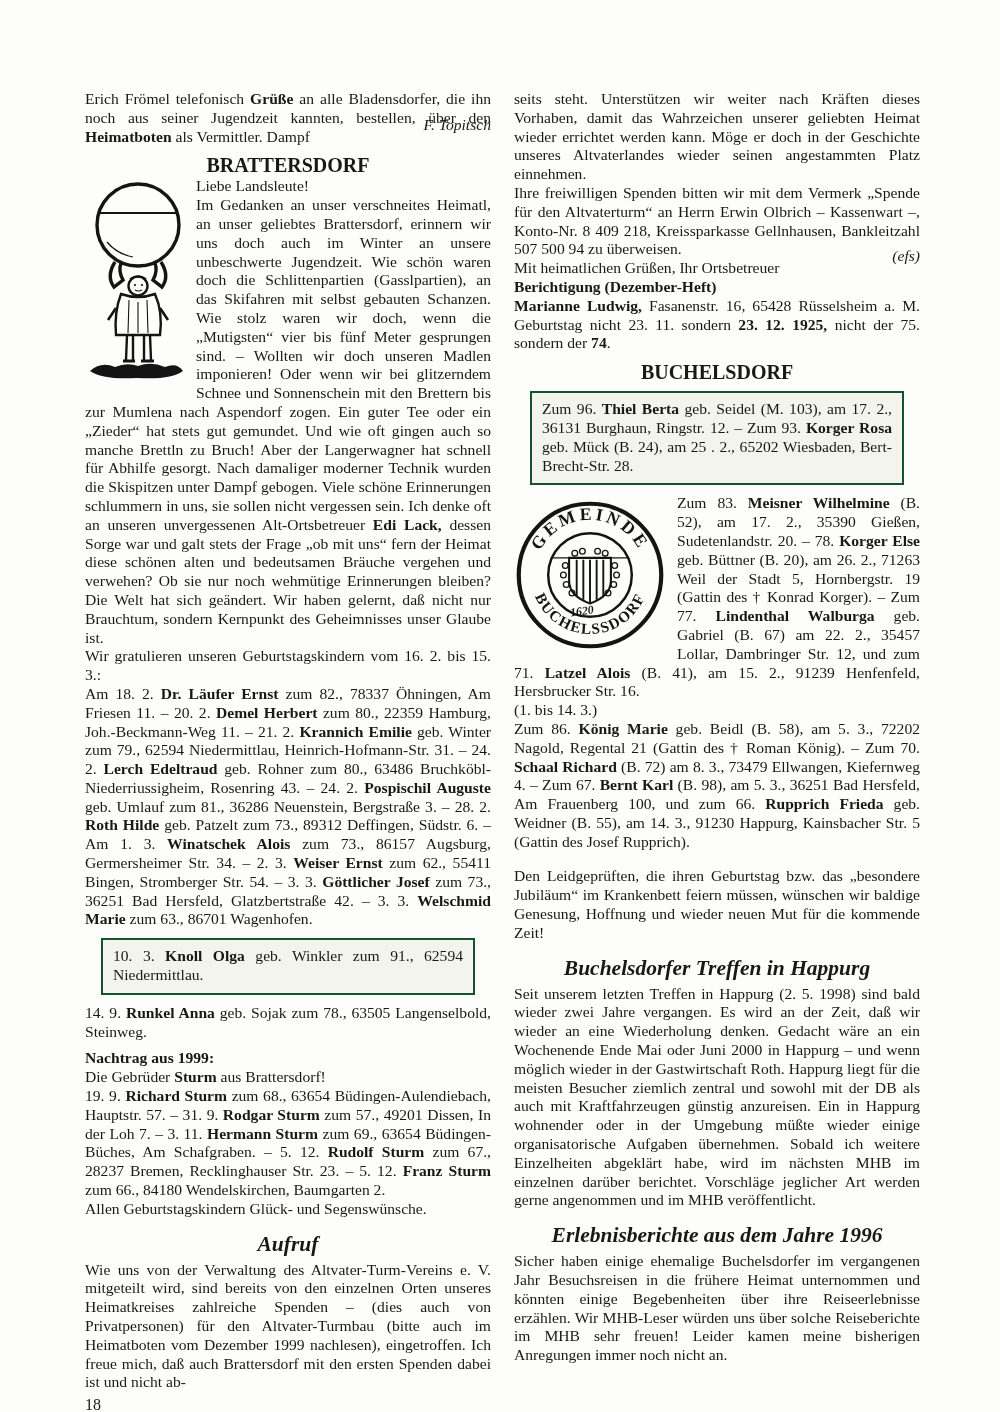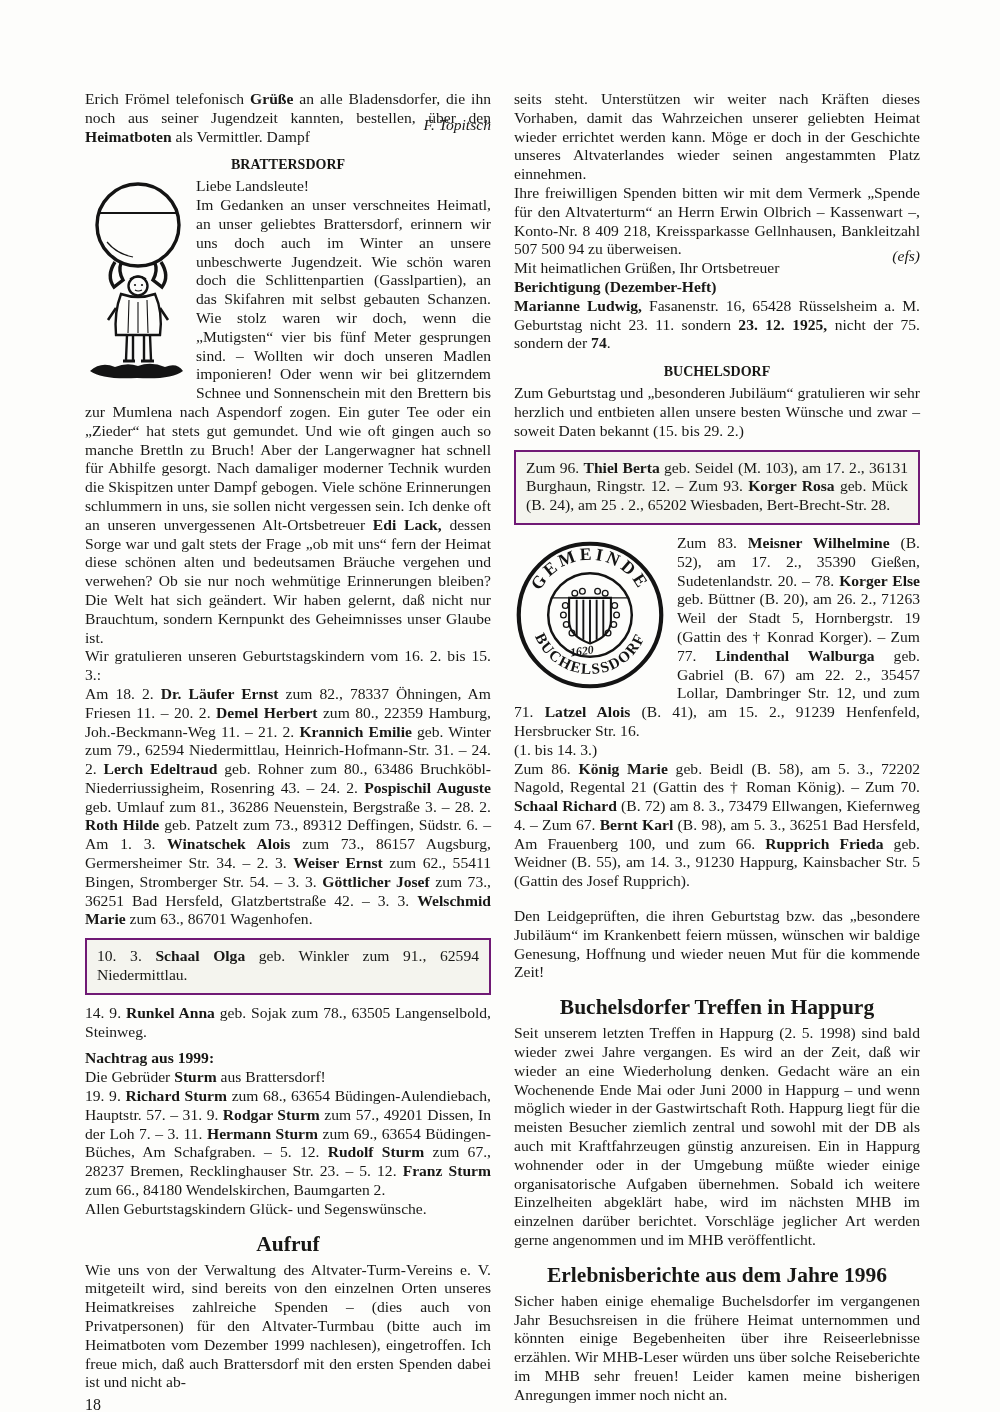--- a/index.html
+++ b/index.html
@@ -10,23 +10,23 @@
     font-family: "Liberation Serif", "DejaVu Serif", serif;
   }
   .columns { display: flex; gap: 23px; padding: 90px 80px 0 85px; }
   .col {
     width: 406px; flex: 0 0 auto;
     font-size: 15.6px; line-height: 18.8px; text-align: justify;
     hyphens: auto; -webkit-hyphens: auto; overflow-wrap: break-word;
   }
   p { margin: 0; }
   b { font-weight: bold; }
-  .h-caps { font-size: 14px; font-weight: bold; text-align: center; margin: 9px 0 2px; line-height: 20px; }
-  .h-large { font-size: 21.5px; font-weight: bold; text-align: center; margin: 12px 0 4px; line-height: 26px; }
-  .box { border: 2px solid #701a75; background: #f4f4ee; padding: 7px 10px 8px; margin: 9px 0; }
+  .h-caps { font-size: 20px; font-weight: bold; text-align: center; margin: 9px 0 2px; line-height: 20px; }
+  .h-large { font-size: 21.5px; font-weight: bold; text-align: center; margin: 12px 0 4px; line-height: 26px; font-style: italic; }
+  .box { border: 2px solid #14532d; background: #f4f4ee; padding: 7px 10px 8px; margin: 9px 16px; }
   .p-sig { position: relative; }
   .sig { position: absolute; right: 0; bottom: 12px; font-style: italic; }
   .flow::after { content: ""; display: block; clear: both; }
   .atlas { float: left; width: 102px; height: 206px; margin: 3px 9px 0 0; }
   .seal  { float: left; width: 152px; height: 152px; margin: 5px 11px 2px 0; }
   .mt4 { margin-top: 0; }
   .mt6 { margin-top: 16px; }
   .mt8 { margin-top: 8px; }
   .pagenum { position: absolute; left: 85px; top: 1396px; font-size: 16px; }
   .ink { stroke: #141414; fill: none; }
@@ -65,21 +65,21 @@
           <path d="M5 191 Q16 181 30 187 Q42 182 53 186 Q66 181 80 187 Q92 182 98 191 Q86 200 52 198 Q18 200 5 191 Z" fill="#141414"></path>
         </svg>
         <p>Liebe Landsleute!</p>
         <p><span>Im Gedanken an unser verschneites Heimatl, an unser geliebtes Brattersdorf, erinnern wir uns doch auch im Winter an unsere unbeschwerte Jugendzeit. Wie schön waren doch die Schlittenpartien (Gasslpartien), an das Skifahren mit selbst gebauten Schanzen. Wie stolz waren wir doch, wenn die „Mutigsten“ vier bis fünf Meter gesprungen sind. – Wollten wir doch unseren Madlen imponieren! Oder wenn wir bei glitzerndem Schnee und Sonnenschein mit den Brettern bis zur Mumlena nach Aspendorf zogen. Ein guter Tee oder ein „Zieder“ hat stets gut gemundet. Und wie oft gingen auch so manche Brettln zu Bruch! Aber der Langerwagner hat schnell für Abhilfe gesorgt. Nach damaliger moderner Technik wurden die Skispitzen unter Dampf gebogen. Viele schöne Erinnerungen schlummern in uns, sie sollen nicht vergessen sein. Ich denke oft an unseren unvergessenen Alt-Ortsbetreuer </span><b>Edi Lack,</b><span> dessen Sorge war und galt stets der Frage „ob mit uns“ fern der Heimat diese schönen alten und bedeutsamen Bräuche vergehen und verwehen? Ob sie nur noch wehmütige Erinnerungen bleiben? Die Welt hat sich geändert. Wir haben gelernt, daß nicht nur Brauchtum, sondern Kernpunkt des Geheimnisses unser Glaube ist.</span></p>
       </div>
 
       <p>Wir gratulieren unseren Geburtstagskindern vom 16. 2. bis 15. 3.:</p>
       <p><span>Am 18. 2. </span><b>Dr. Läufer Ernst</b><span> zum 82., 78337 Öhningen, Am Friesen 11. – 20. 2. </span><b>Demel Herbert</b><span> zum 80., 22359 Hamburg, Joh.-Beckmann-Weg 11. – 21. 2. </span><b>Krannich Emilie</b><span> geb. Winter zum 79., 62594 Niedermittlau, Heinrich-Hofmann-Str. 31. – 24. 2. </span><b>Lerch Edeltraud</b><span> geb. Rohner zum 80., 63486 Bruchköbl-Niederriussigheim, Rosenring 43. – 24. 2. </span><b>Pospischil Auguste</b><span> geb. Umlauf zum 81., 36286 Neuenstein, Bergstraße 3. – 28. 2. </span><b>Roth Hilde</b><span> geb. Patzelt zum 73., 89312 Deffingen, Südstr. 6. – Am 1. 3. </span><b>Winatschek Alois</b><span> zum 73., 86157 Augsburg, Germersheimer Str. 34. – 2. 3. </span><b>Weiser Ernst</b><span> zum 62., 55411 Bingen, Stromberger Str. 54. – 3. 3. </span><b>Göttlicher Josef</b><span> zum 73., 36251 Bad Hersfeld, Glatzbertstraße 42. – 3. 3. </span><b>Welschmid Marie</b><span> zum 63., 86701 Wagenhofen.</span></p>
 
       <div class="box">
-        <p><span>10. 3. </span><b>Schaal Olga</b><span> geb. Winkler zum 91., 62594 Niedermittlau.</span></p>
+        <p><span>10. 3. </span><b>Knoll Olga</b><span> geb. Winkler zum 91., 62594 Niedermittlau.</span></p>
       </div>
 
       <p><span>14. 9. </span><b>Runkel Anna</b><span> geb. Sojak zum 78., 63505 Langenselbold, Steinweg.</span></p>
 
       <p class="mt8" style="font-weight:bold">Nachtrag aus 1999:</p>
       <p><span>Die Gebrüder </span><b>Sturm</b><span> aus Brattersdorf!</span></p>
       <p><span>19. 9. </span><b>Richard Sturm</b><span> zum 68., 63654 Büdingen-Aulendiebach, Hauptstr. 57. – 31. 9. </span><b>Rodgar Sturm</b><span> zum 57., 49201 Dissen, In der Loh 7. – 3. 11. </span><b>Hermann Sturm</b><span> zum 69., 63654 Büdingen-Büches, Am Schafgraben. – 5. 12. </span><b>Rudolf Sturm</b><span> zum 67., 28237 Bremen, Recklinghauser Str. 23. – 5. 12. </span><b>Franz Sturm</b><span> zum 66., 84180 Wendelskirchen, Baumgarten 2.</span></p>
       <p>Allen Geburtstagskindern Glück- und Segenswünsche.</p>
 
       <h2 class="h-large">Aufruf</h2>
@@ -92,21 +92,20 @@
 
       <p class="p-sig">
         <span>Mit heimatlichen Grüßen, Ihr Ortsbetreuer</span>
         <span class="sig">(efs)</span>
       </p>
 
       <p class="mt4" style="font-weight:bold">Berichtigung (Dezember-Heft)</p>
       <p><b>Marianne Ludwig,</b><span> Fasanenstr. 16, 65428 Rüsselsheim a. M. Geburtstag nicht 23. 11. sondern </span><b>23. 12. 1925,</b><span> nicht der 75. sondern der </span><b>74</b><span>.</span></p>
 
       <h2 class="h-caps">BUCHELSDORF</h2>
-      <p>Zum Geburtstag und „besonderen Jubiläum“ gratulieren wir sehr herzlich und entbieten allen unsere besten Wünsche und zwar – soweit Daten bekannt (15. bis 29. 2.)</p>
 
       <div class="box">
         <p><span>Zum 96. </span><b>Thiel Berta</b><span> geb. Seidel (M. 103), am 17. 2., 36131 Burghaun, Ringstr. 12. – Zum 93. </span><b>Korger Rosa</b><span> geb. Mück (B. 24), am 25 . 2., 65202 Wiesbaden, Bert-Brecht-Str. 28.</span></p>
       </div>
 
       <div class="flow">
         <svg class="seal" viewBox="0 0 160 160" aria-hidden="true">
           <defs>
             <path id="sealTop" d="M 22 80 A 58 58 0 0 1 138 80"></path>
             <path id="sealBottom" d="M 18 80 A 62 62 0 0 0 142 80"></path>

